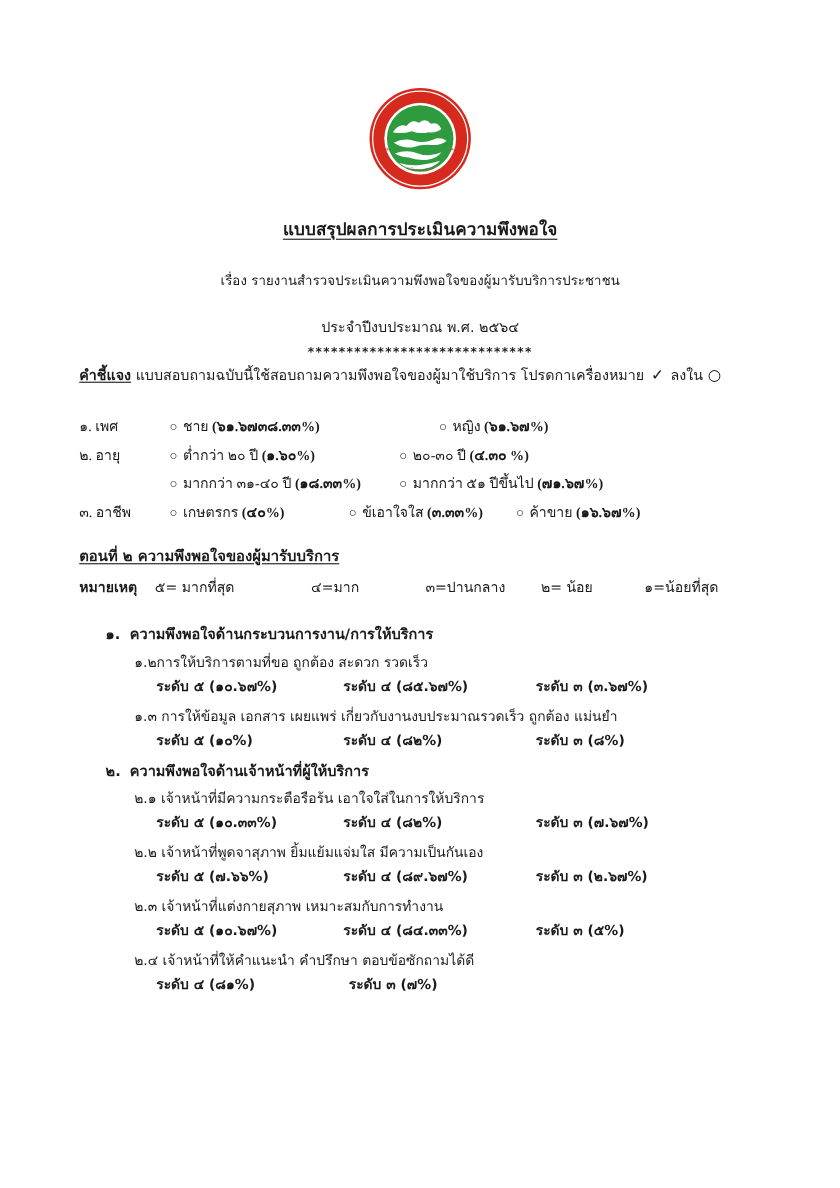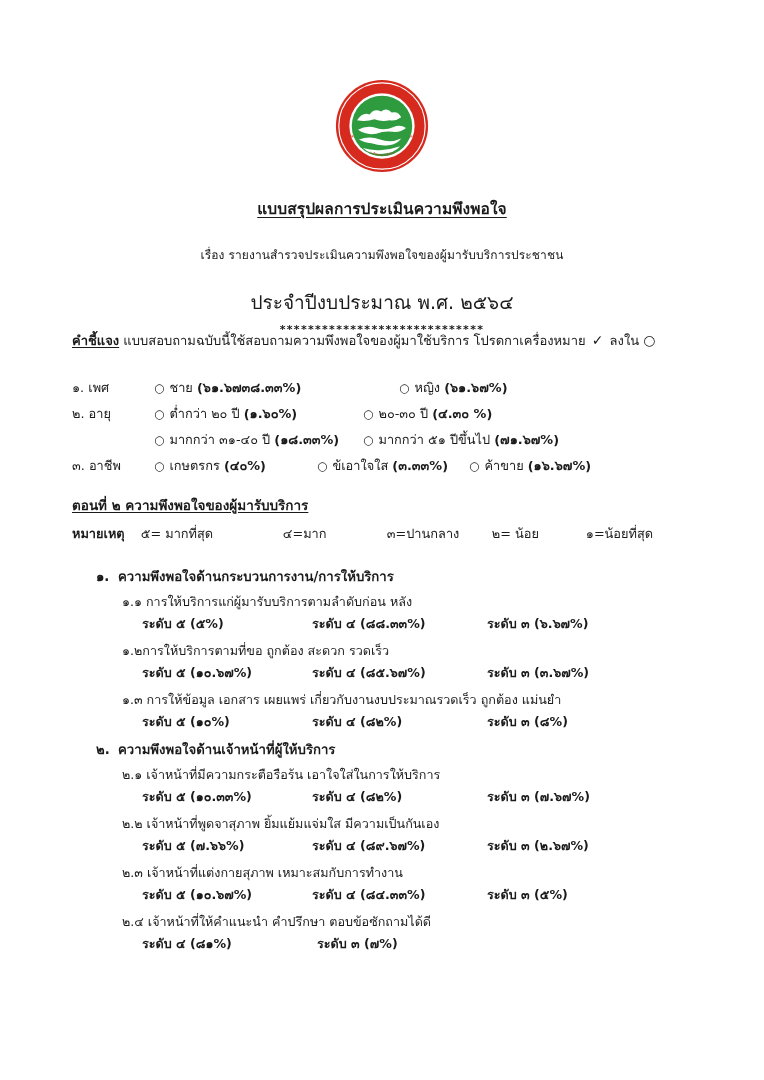--- a/index.html
+++ b/index.html
@@ -55,21 +55,21 @@
     text-underline-offset: 3px;
     letter-spacing: 0.1px;
     margin: 0;
   }
   .doc-subtitle {
     font-size: 12px;
     margin: 24px 0 0 0;
     letter-spacing: 0.1px;
   }
   .doc-year {
-    font-size: 19px;
+    font-size: 13px;
     margin: 23px 0 0 0;
   }
   .stars {
     font-size: 11px;
     letter-spacing: 1.3px;
     margin: 6px 0 0 0;
     font-weight: bold;
   }
 
   
@@ -96,21 +96,21 @@
   .section-head {
     font-size: 13.5px;
     font-weight: bold;
     text-decoration: underline;
     text-underline-offset: 2px;
     margin-bottom: 7px;
   }
 
   
   .demo { font-size: 12.8px; }
-  .demo-row { display: flex; align-items: flex-start; margin-bottom: 5px; }
+  .demo-row { display: flex; align-items: flex-start; margin-bottom: 5px; font-family: Liberation Serif, serif; }
   .demo-label { width: 82px; flex: none; }
   .demo-opts { flex: 1; display: flex; }
   .opt { white-space: nowrap; }
   .opt .ring { font-size: 12px; margin-right: 5px; }
   .pct { font-weight: bold; }
 
   .spacer-1 { height: 13px; }
 
   
   .legend {
@@ -236,28 +236,20 @@
     <div class="section-head">ตอนที่ ๒  ความพึงพอใจของผู้มารับบริการ</div>
     <div class="legend">
       <b>หมายเหตุ</b>
       <span id="legend-items"><span class="lg" style="width: 130px; margin-left: 12px;">๕= มากที่สุด</span><span class="lg" style="width: 92px; margin-left: 12px;">๔=มาก</span><span class="lg" style="width: 93px; margin-left: 12px;">๓=ปานกลาง</span><span class="lg" style="width: 82px; margin-left: 12px;">๒= น้อย</span><span class="lg" style="margin-left: 12px;">๑=น้อยที่สุด</span></span>
     </div>
 
     <div id="qgroups">
         <div class="qgroup">
           <div class="qgroup-title"><span class="num">๑.</span><span>ความพึงพอใจด้านกระบวนการงาน/การให้บริการ</span></div>
           <div class="qitem">
-            <div class="qitem-text">๑.๑ การให้บริการแก่ผู้มารับบริการตามลำดับก่อน หลัง</div>
-            <div class="ratings">
-              <span class="rating-cell c1"><span>ระดับ  ๕ </span><span>(๕%)</span></span>
-              <span class="rating-cell c2"><span>ระดับ  ๔ </span><span>(๘๘.๓๓%)</span></span>
-              <span class="rating-cell c3"><span>ระดับ  ๓ </span><span>(๖.๖๗%)</span></span>
-            </div>
-          </div>
-          <div class="qitem">
             <div class="qitem-text">๑.๒การให้บริการตามที่ขอ ถูกต้อง สะดวก รวดเร็ว</div>
             <div class="ratings">
               <span class="rating-cell c1"><span>ระดับ  ๕ </span><span>(๑๐.๖๗%)</span></span>
               <span class="rating-cell c2"><span>ระดับ  ๔ </span><span>(๘๕.๖๗%)</span></span>
               <span class="rating-cell c3"><span>ระดับ  ๓ </span><span>(๓.๖๗%)</span></span>
             </div>
           </div>
           <div class="qitem">
             <div class="qitem-text">๑.๓ การให้ข้อมูล เอกสาร เผยแพร่ เกี่ยวกับงานงบประมาณรวดเร็ว ถูกต้อง แม่นยำ</div>
             <div class="ratings">

